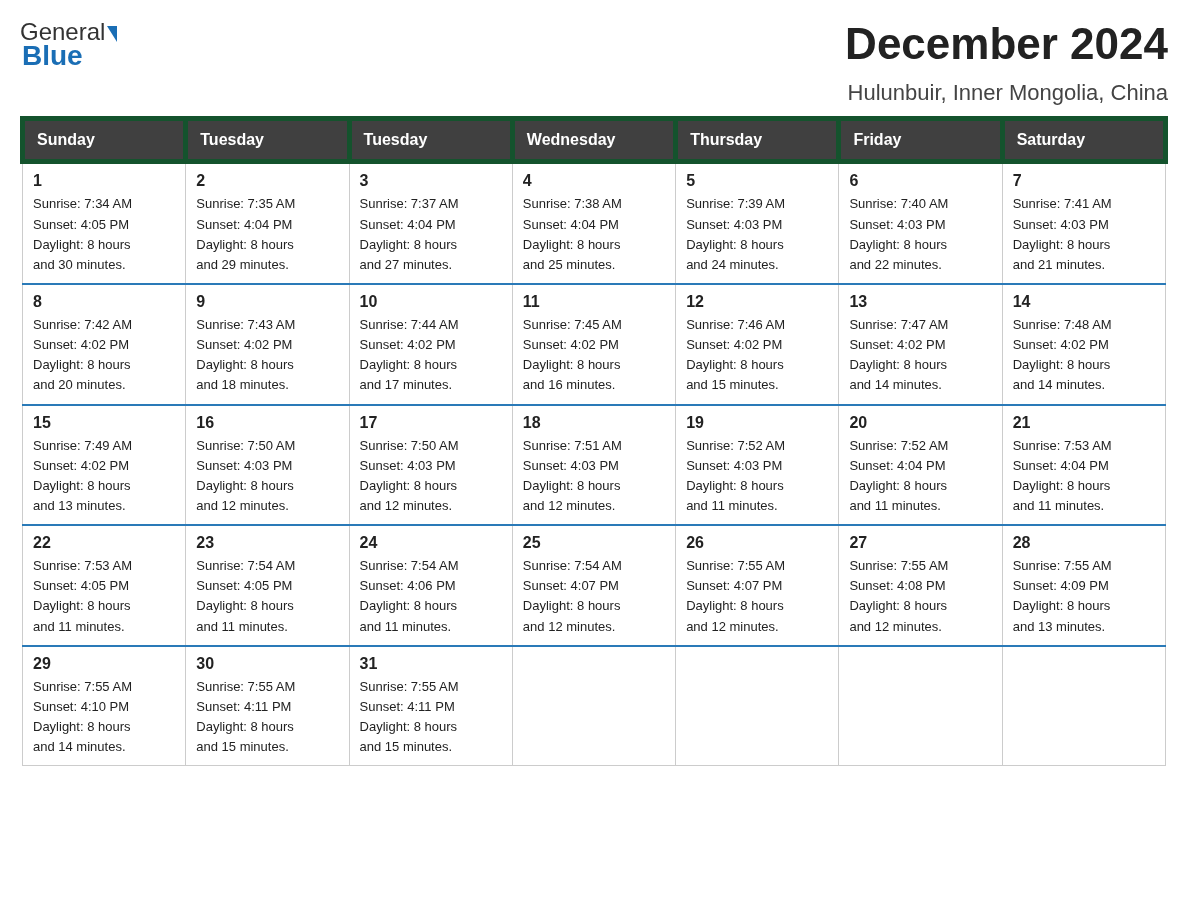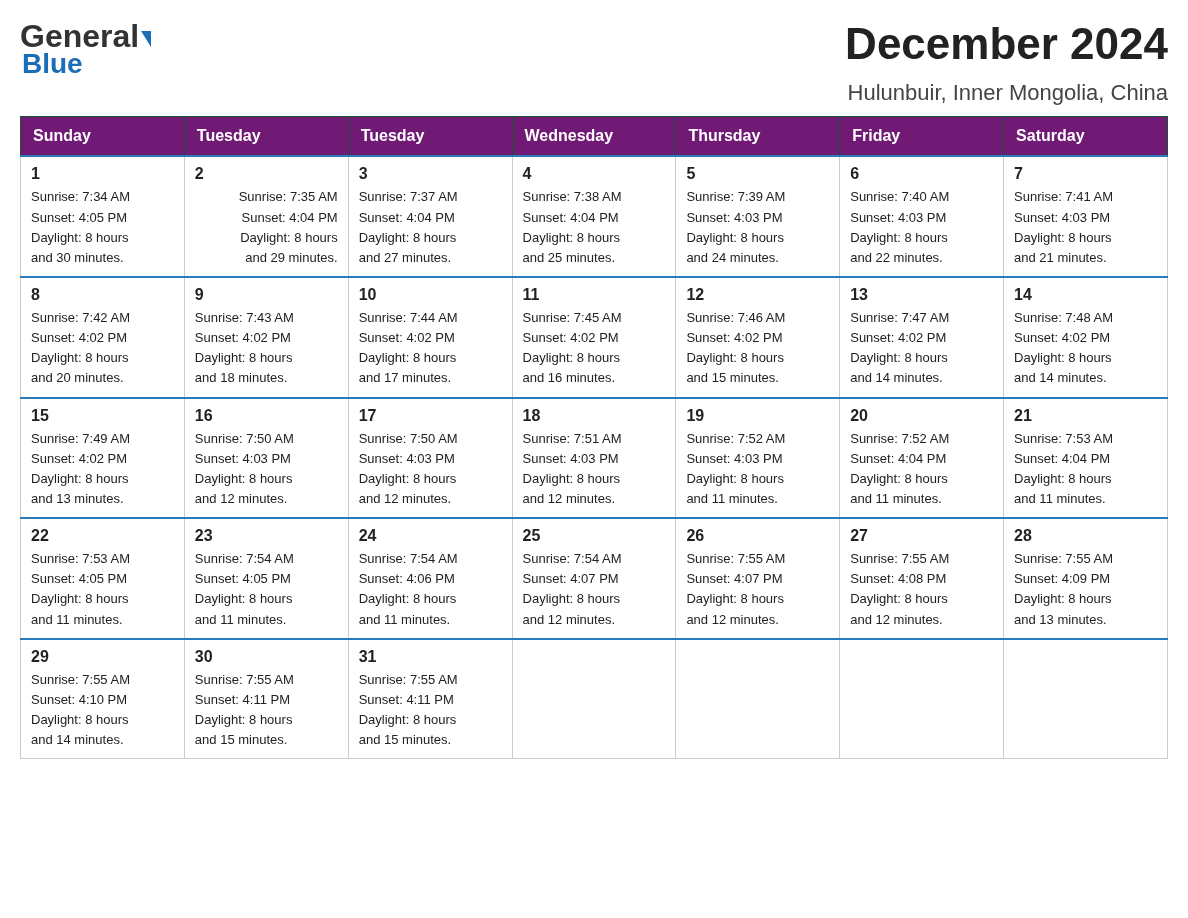--- a/index.html
+++ b/index.html
@@ -15,22 +15,22 @@
       justify-content: space-between;
       align-items: flex-start;
       margin-bottom: 10px;
     }
     .logo {
       display: flex;
       flex-direction: column;
       align-items: flex-start;
     }
     .logo-text {
-      font-size: 32px;
-      font-weight: bold;
+      font-size: 24px;
+      font-weight: normal;
       color: #333;
       line-height: 1;
     }
     .logo-blue-line {
       color: #1a6eb5;
       font-size: 28px;
       font-weight: bold;
       margin-top: -4px;
       padding-left: 2px;
     }
@@ -47,27 +47,27 @@
       font-size: 22px;
       color: #444;
       margin-top: 12px;
     }
     .calendar {
       width: 100%;
       border-collapse: collapse;
       margin-top: 10px;
     }
     .calendar thead tr th {
-      background-color: #701a75;
+      background-color: #404040;
       color: #fff;
       font-size: 16px;
       font-weight: bold;
       padding: 10px 12px;
       text-align: left;
-      border: 1px solid #14532d;
+      border: 5px solid #14532d;
     }
     .calendar tbody tr td {
       vertical-align: top;
       padding: 8px 10px;
       border: 1px solid #ccc;
       border-top: 2px solid #2a7ab8;
       width: calc(100%/7);
       font-size: 13.5px;
       color: #222;
       background: #fff;
@@ -120,21 +120,21 @@
   <tr>
         <td>
           <span class="day-number">1</span>
           <div class="day-info" style="white-space: pre-line;">Sunrise: 7:34 AM
 Sunset: 4:05 PM
 Daylight: 8 hours
 and 30 minutes.</div>
         </td>
         <td>
           <span class="day-number">2</span>
-          <div class="day-info" style="white-space: pre-line; text-align: right;">Sunrise: 7:35 AM
+          <div class="day-info" style="white-space: pre-line;">Sunrise: 7:35 AM
 Sunset: 4:04 PM
 Daylight: 8 hours
 and 29 minutes.</div>
         </td>
         <td>
           <span class="day-number">3</span>
           <div class="day-info" style="white-space: pre-line;">Sunrise: 7:37 AM
 Sunset: 4:04 PM
 Daylight: 8 hours
 and 27 minutes.</div>

